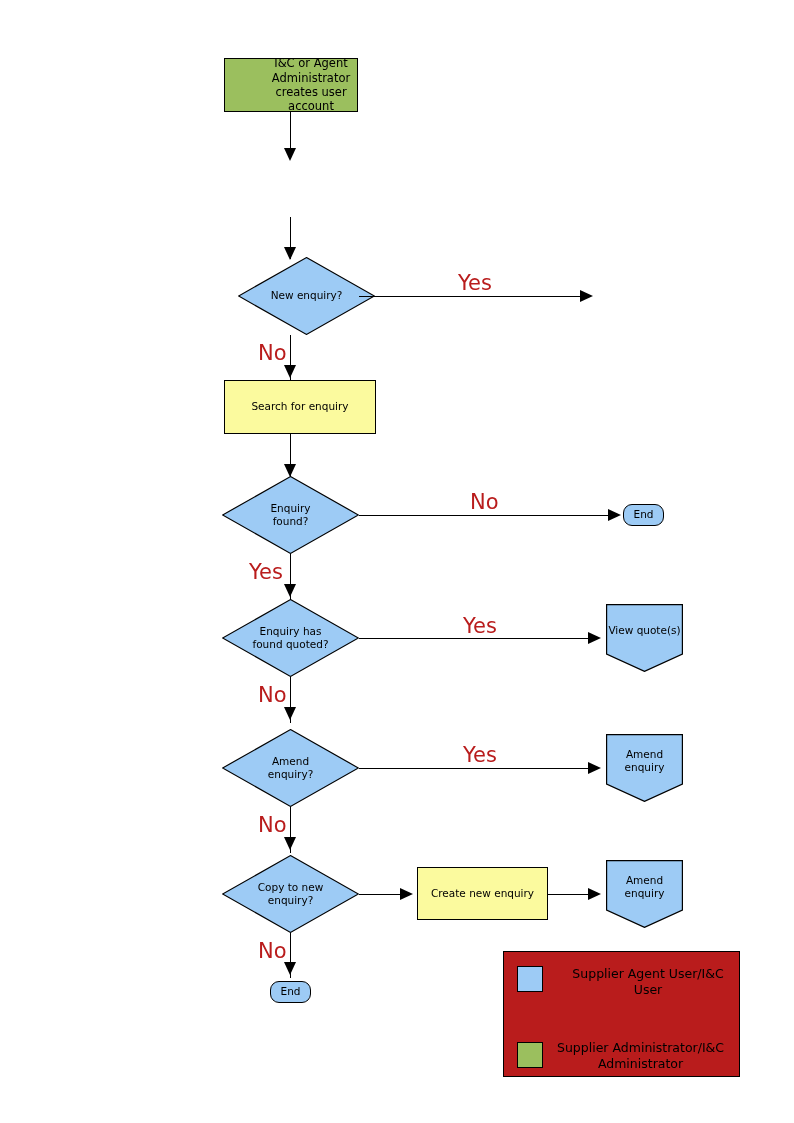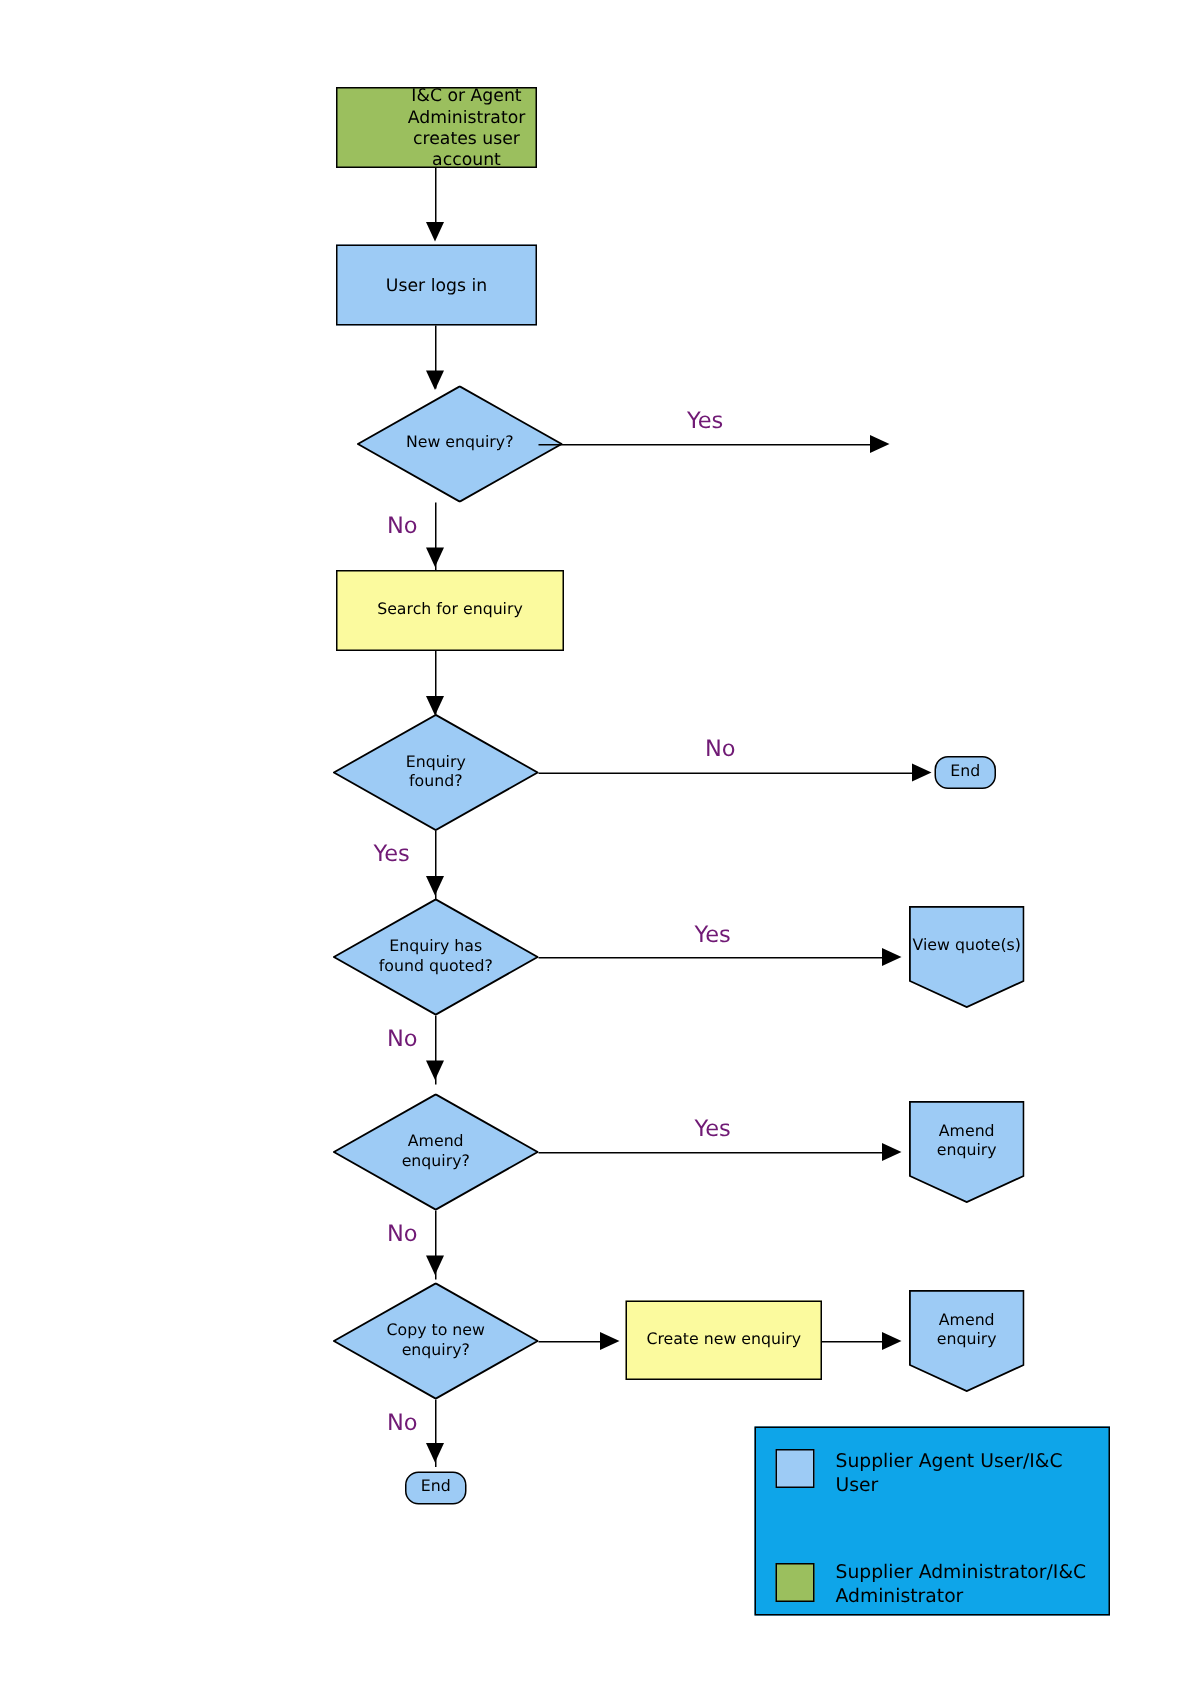--- a/index.html
+++ b/index.html
@@ -94,32 +94,33 @@
   }
   .arrow.right {
     border-top: 6px solid transparent;
     border-bottom: 6px solid transparent;
     border-left: 13px solid #000000;
   }
 
   
   .edge-label {
     position: absolute;
-    font-size: 15px;
-    color: #701a75;
+    font-size: 21px;
+    color: #b91c1c;
     white-space: nowrap;
     line-height: 1;
   }
 
   
   #legend {
     position: absolute;
     border: 1px solid #000000;
-    background: #0ea5e9;
-    box-sizing: border-box;
+    background: #b91c1c;
+    box-sizing: border-box;
+    text-align: center;
   }
   .legend-row {
     position: absolute;
     display: flex;
     align-items: flex-start;
   }
   .legend-swatch {
     width: 26px;
     height: 26px;
     border: 1px solid #000000;
@@ -141,23 +142,20 @@
 
 <div id="canvas">
 
   <div class="node rect fill-green t12" style="left:224px; top:58px; width:134px; height:54px;padding-left:40px;">
     <span style="white-space: pre-line;">I&amp;C or Agent Administrator
 creates user account</span>
   </div>
   <div class="line v" style="left:290px; top:112px; height:43px;"></div>
   <div class="arrow down" style="left:284px; top:148px;"></div>
 
-  <div class="node rect fill-blue t12" style="left:224px; top:163px; width:134px; height:54px;">
-    <span>User logs in</span>
-  </div>
   <div class="line v" style="left:290px; top:217px; height:42px;"></div>
   <div class="arrow down" style="left:284px; top:247px;"></div>
 
   <div class="node diamond t11" style="left:238px; top:257px; width:137px; height:78px;justify-content:center;">
     <svg class="dia-shape" viewBox="0 0 137 78" preserveAspectRatio="none">
       <polygon points="68.5,0.6 136.4,39 68.5,77.4 0.6,39" fill="#9DCBF5" stroke="#000000" stroke-width="1.2"></polygon>
     </svg>
     <span class="dia-label">New enquiry?</span>
   </div>
 

